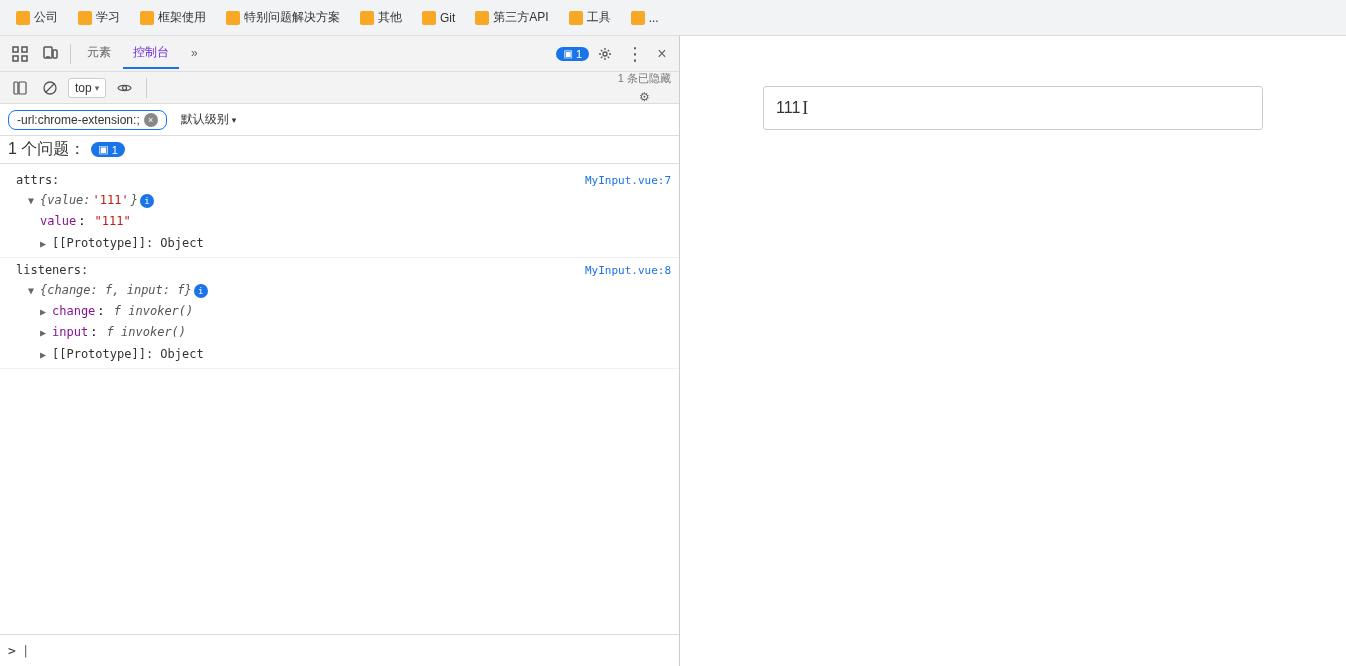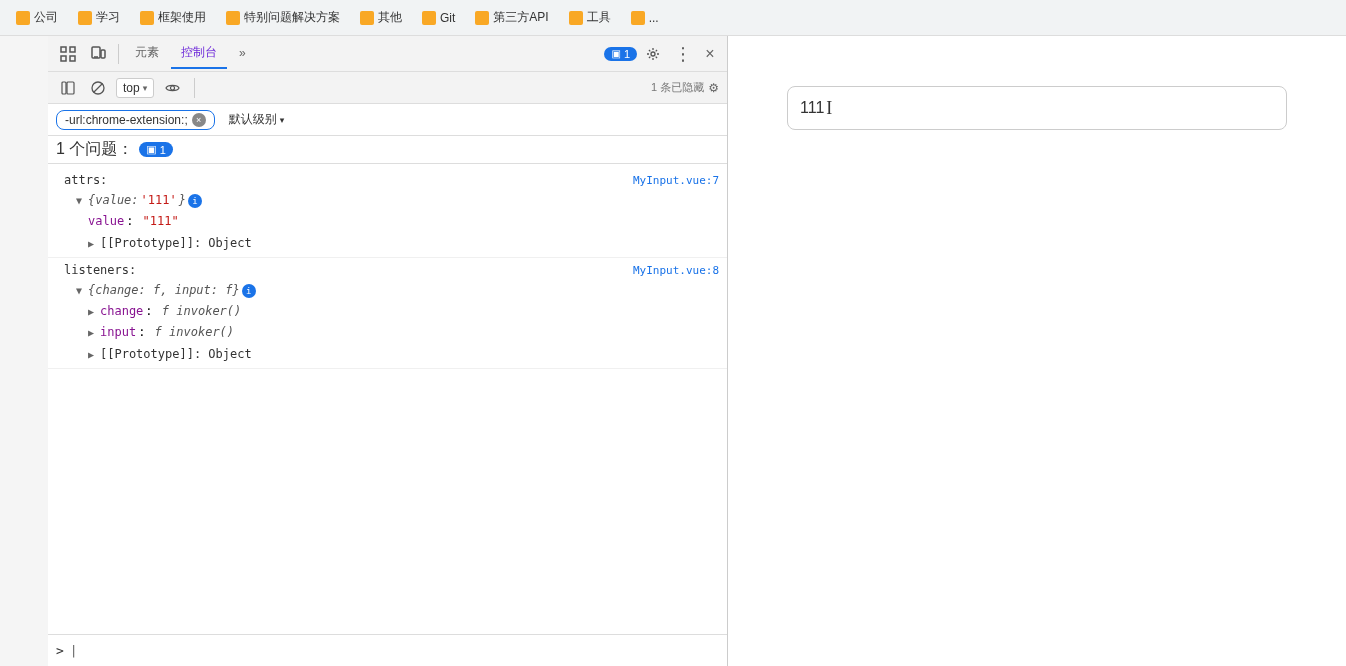--- a/index.html
+++ b/index.html
@@ -38,21 +38,20 @@
       background: #f9a825;
       border-radius: 2px;
       display: inline-block;
       flex-shrink: 0;
     }
 
     
     .main-layout {
       display: flex;
       height: calc(100vh - 36px);
-      padding-left: 48px;
     }
 
     
     .devtools-panel {
       width: 680px;
       background: #fff;
       border-right: 1px solid #ccc;
       display: flex;
       flex-direction: column;
       flex-shrink: 0;
@@ -166,20 +165,21 @@
       font-size: 9px;
       color: #666;
     }
     .hidden-notice {
       margin-left: auto;
       font-size: 11px;
       color: #777;
       display: flex;
       align-items: center;
       gap: 4px;
+      flex-direction: column;
     }
     .gear-small {
       font-size: 12px;
       color: #666;
       cursor: pointer;
     }
 
     
     .filter-row {
       display: flex;
@@ -546,20 +546,20 @@
 
     <div class="console-input-row">
       <span class="console-prompt">&gt;</span>
       <span style="color:#666;font-family:monospace;font-size:13px;">|</span>
     </div>
 
   </div>
 
   <div class="page-preview">
     <div class="preview-input-container">
-      <div style="position:relative; display:flex; align-items:center; border:1px solid #ccc; border-radius:8px; padding:8px 12px; background:#fff; min-height:44px;">
+      <div style="position:relative; display:flex; align-items:center; border:1px solid #ccc; border-radius:3px; padding:8px 12px; background:#fff; min-height:44px;">
         <span style="font-size:16px;color:#333;font-family:sans-serif;">111</span>
         <span style="font-size:18px;color:#333;font-family:serif;margin:0 2px;">I</span>
       </div>
     </div>
   </div>
 
 </div>
 
 </body></html>

